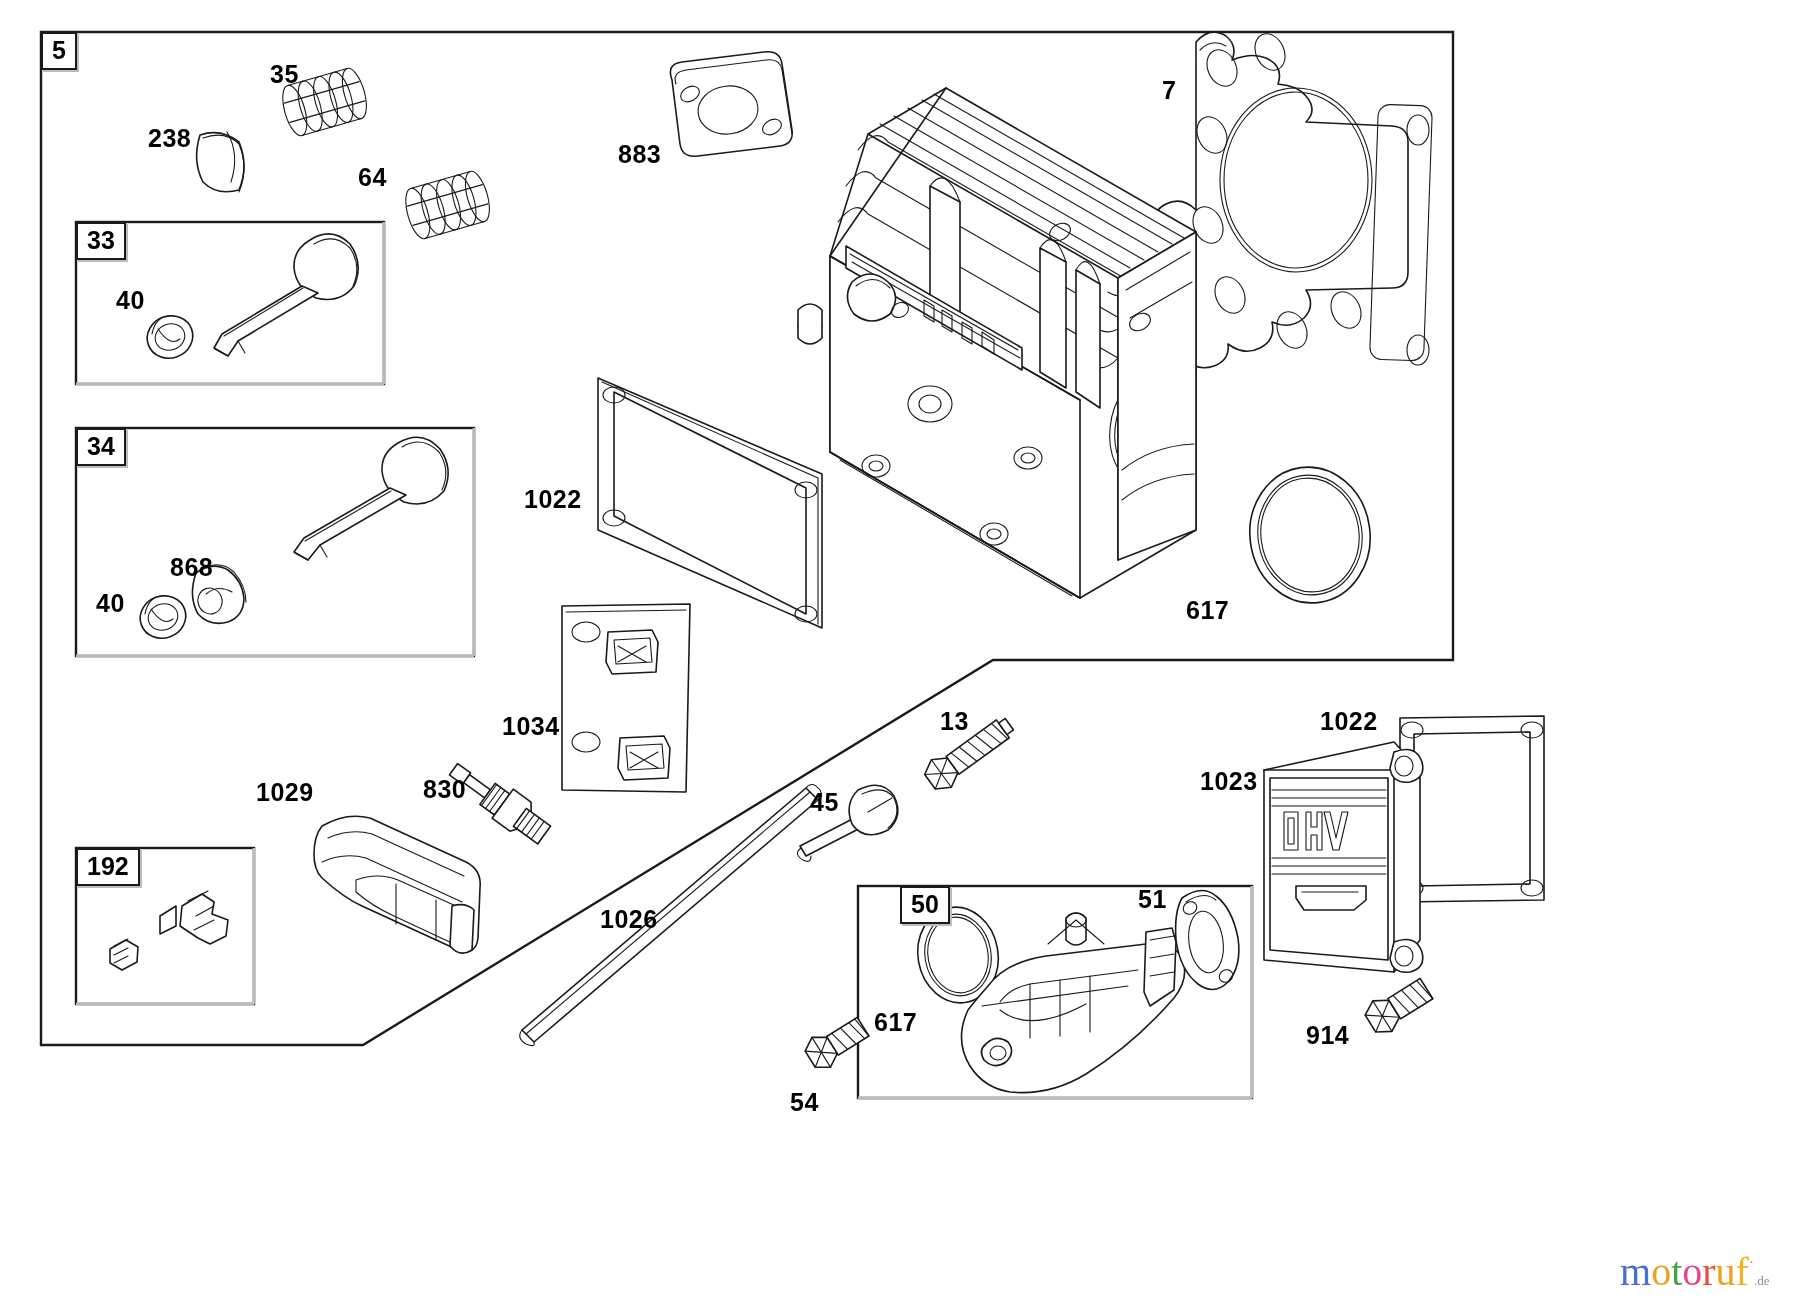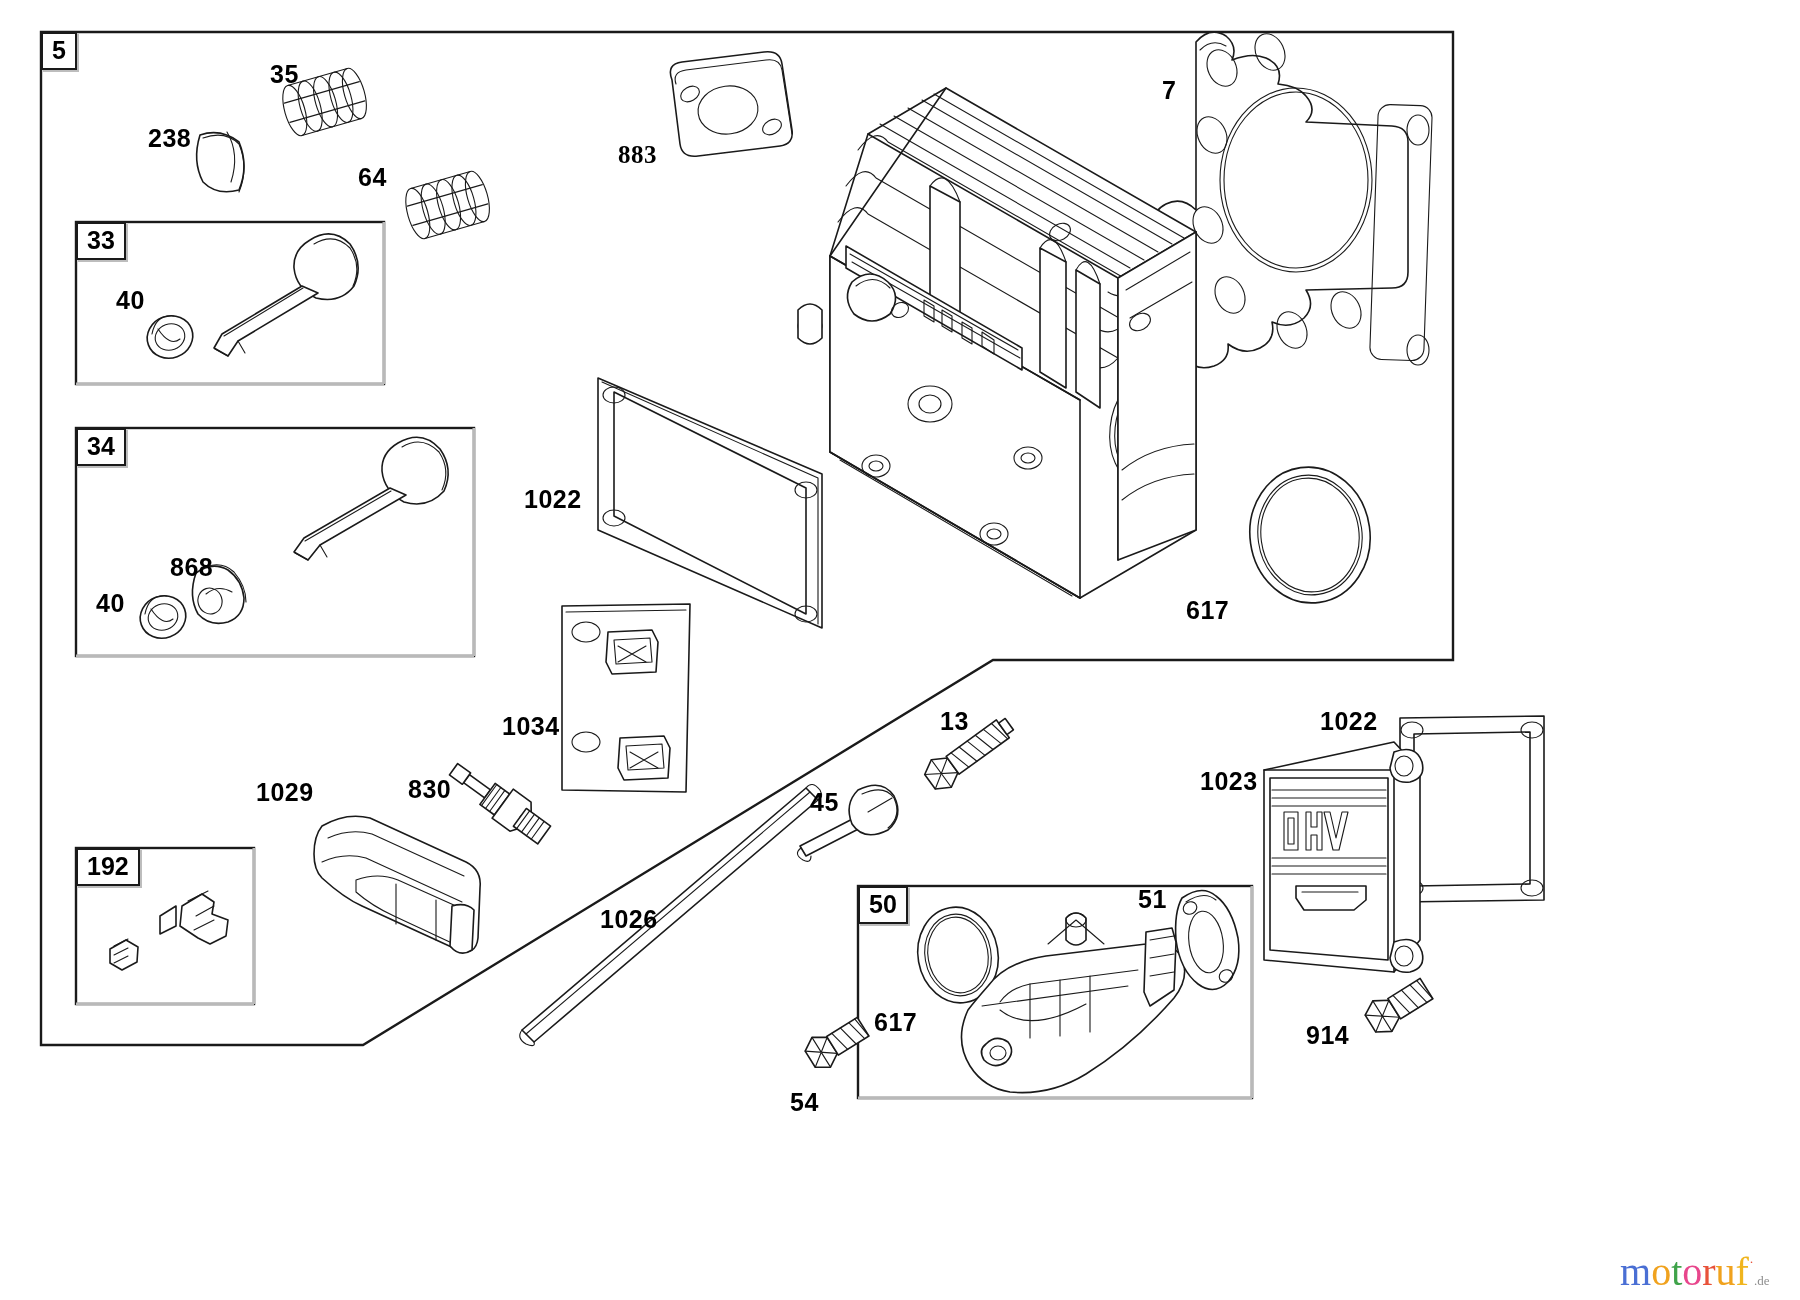--- a/index.html
+++ b/index.html
@@ -381,35 +381,35 @@
       <path class="fw" d="M26 5 l36 0 l0 22 l-36 0 Z"></path>
       <path class="lnT" d="M32 5 l5 22 M42 5 l5 22 M52 5 l5 22 M59 5 l3 22"></path>
     </g>
 
   </svg>
 
   <div class="boxnum" style="left:41px;top:32px;">5</div>
   <div class="boxnum" style="left:76px;top:222px;">33</div>
   <div class="boxnum" style="left:76px;top:428px;">34</div>
   <div class="boxnum" style="left:76px;top:848px;">192</div>
-  <div class="boxnum" style="left:858px;top:886px;">50</div>
+  <div class="boxnum" style="left:900px;top:886px;">50</div>
 
   <div class="lbl" style="left:148px;top:126px;">238</div>
   <div class="lbl" style="left:270px;top:62px;">35</div>
   <div class="lbl" style="left:358px;top:165px;">64</div>
-  <div class="lbl" style="left:618px;top:142px;font-family:Liberation Serif, serif;">883</div>
+  <div class="lbl" style="left:618px;top:142px;">883</div>
   <div class="lbl" style="left:1162px;top:78px;">7</div>
   <div class="lbl" style="left:116px;top:288px;">40</div>
   <div class="lbl" style="left:96px;top:591px;">40</div>
   <div class="lbl" style="left:170px;top:555px;">868</div>
   <div class="lbl" style="left:524px;top:487px;">1022</div>
   <div class="lbl" style="left:1186px;top:598px;">617</div>
   <div class="lbl" style="left:502px;top:714px;">1034</div>
   <div class="lbl" style="left:256px;top:780px;">1029</div>
-  <div class="lbl" style="left:408px;top:777px;">830</div>
+  <div class="lbl" style="left:423px;top:777px;">830</div>
   <div class="lbl" style="left:600px;top:907px;text-align:center;">1026</div>
   <div class="lbl" style="left:810px;top:790px;">45</div>
   <div class="lbl" style="left:940px;top:709px;">13</div>
   <div class="lbl" style="left:1320px;top:709px;">1022</div>
   <div class="lbl" style="left:1200px;top:769px;">1023</div>
   <div class="lbl" style="left:1138px;top:887px;">51</div>
   <div class="lbl" style="left:874px;top:1010px;">617</div>
   <div class="lbl" style="left:790px;top:1090px;">54</div>
   <div class="lbl" style="left:1306px;top:1015px;margin-top:8px;">914</div>
 

